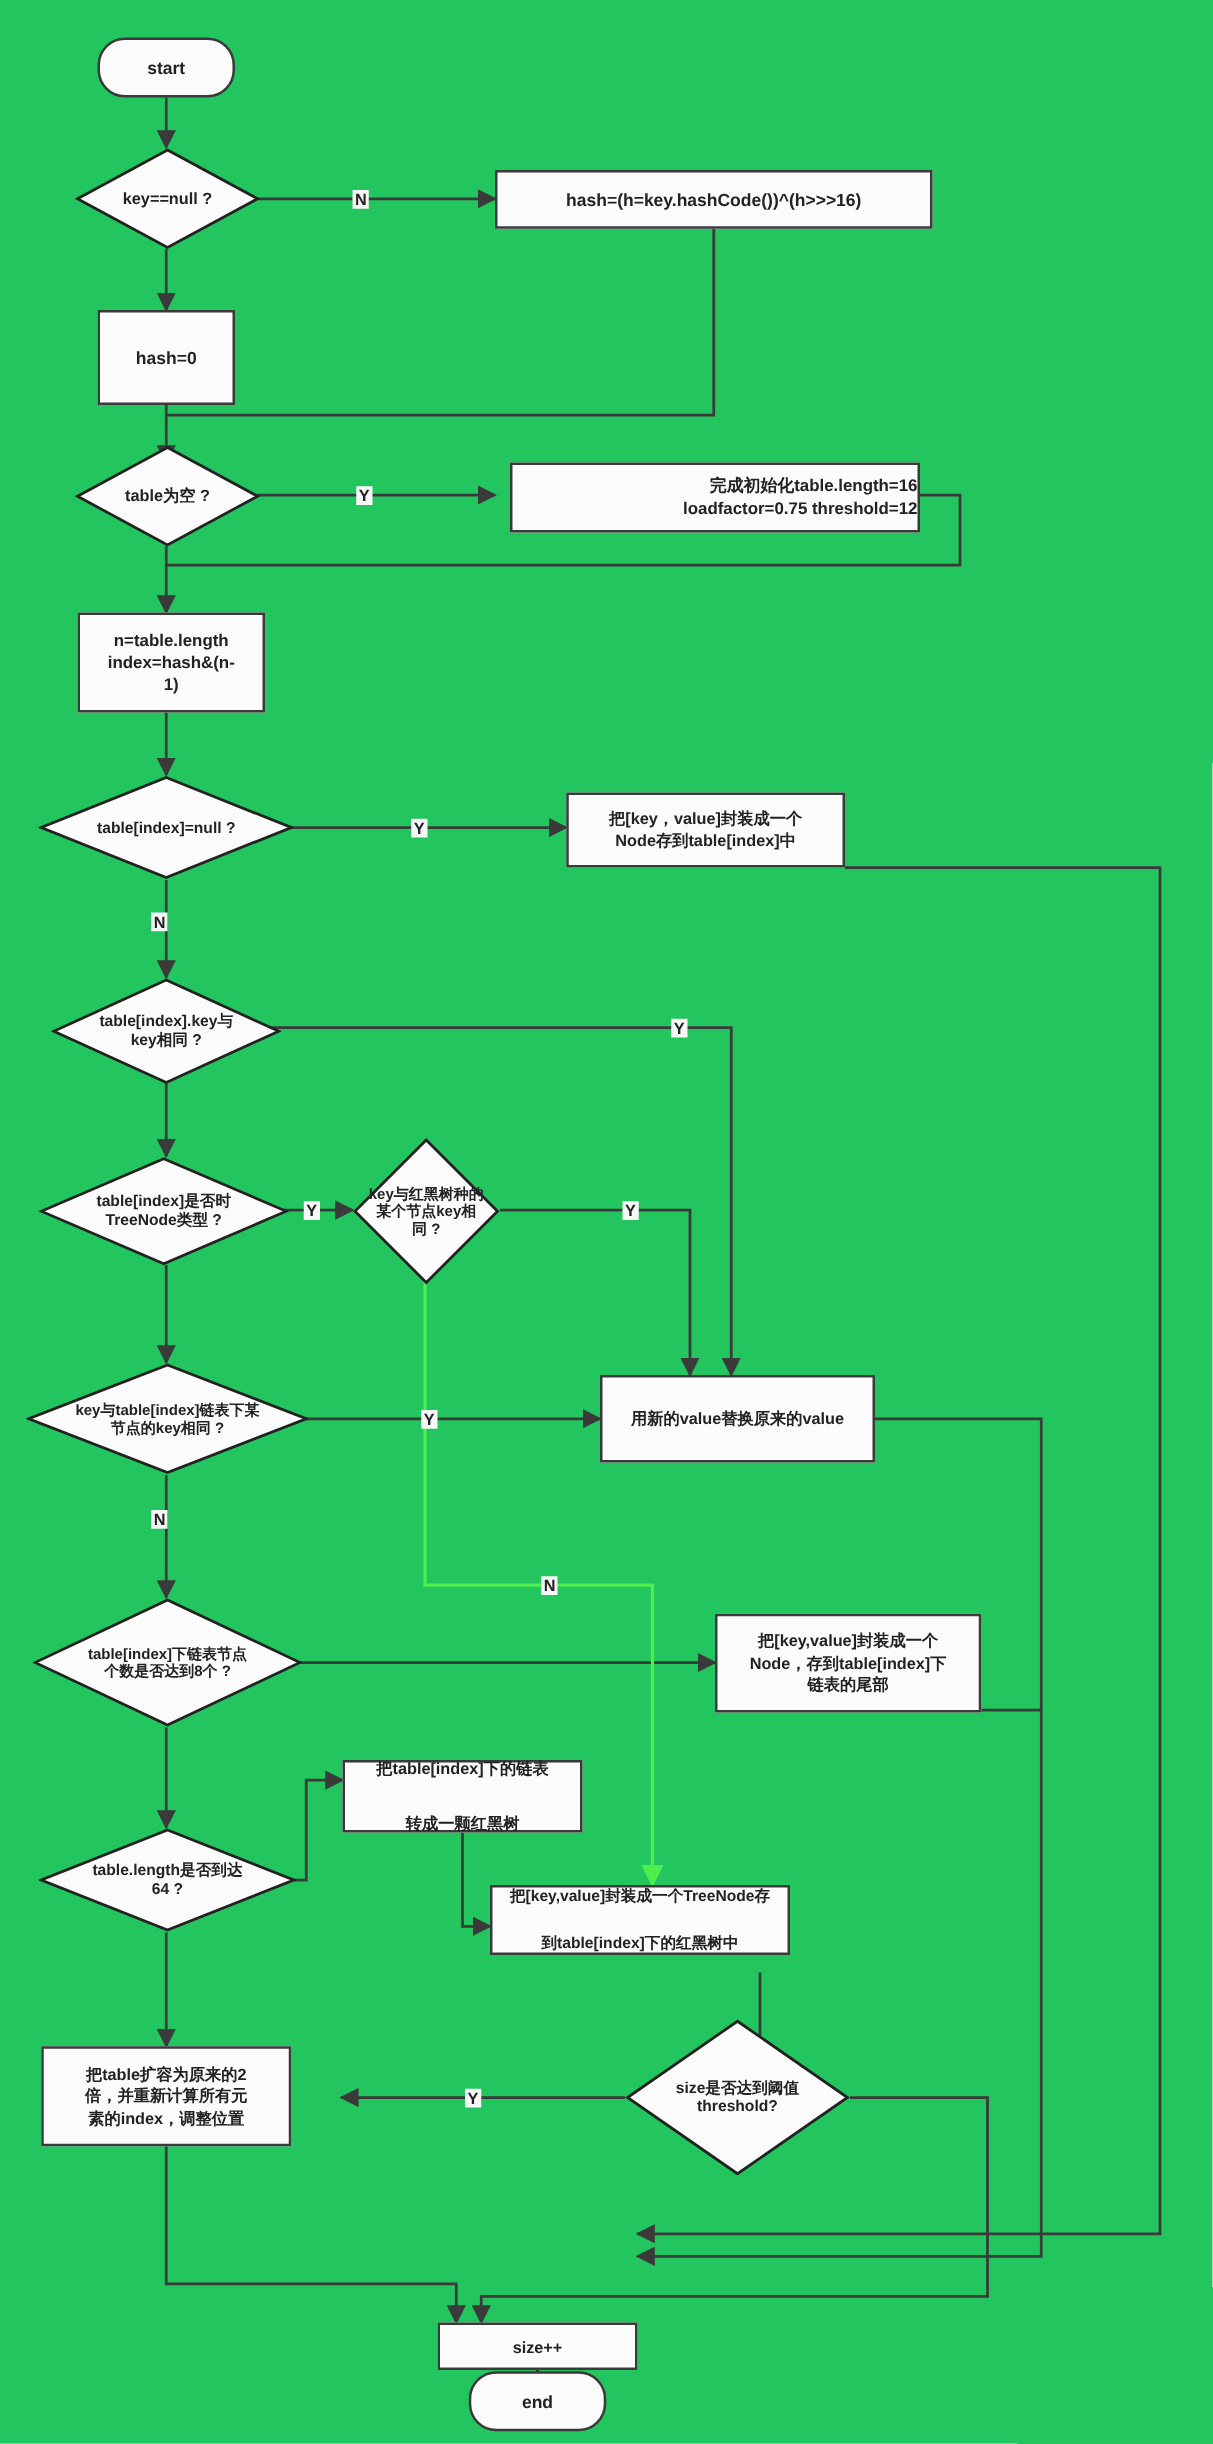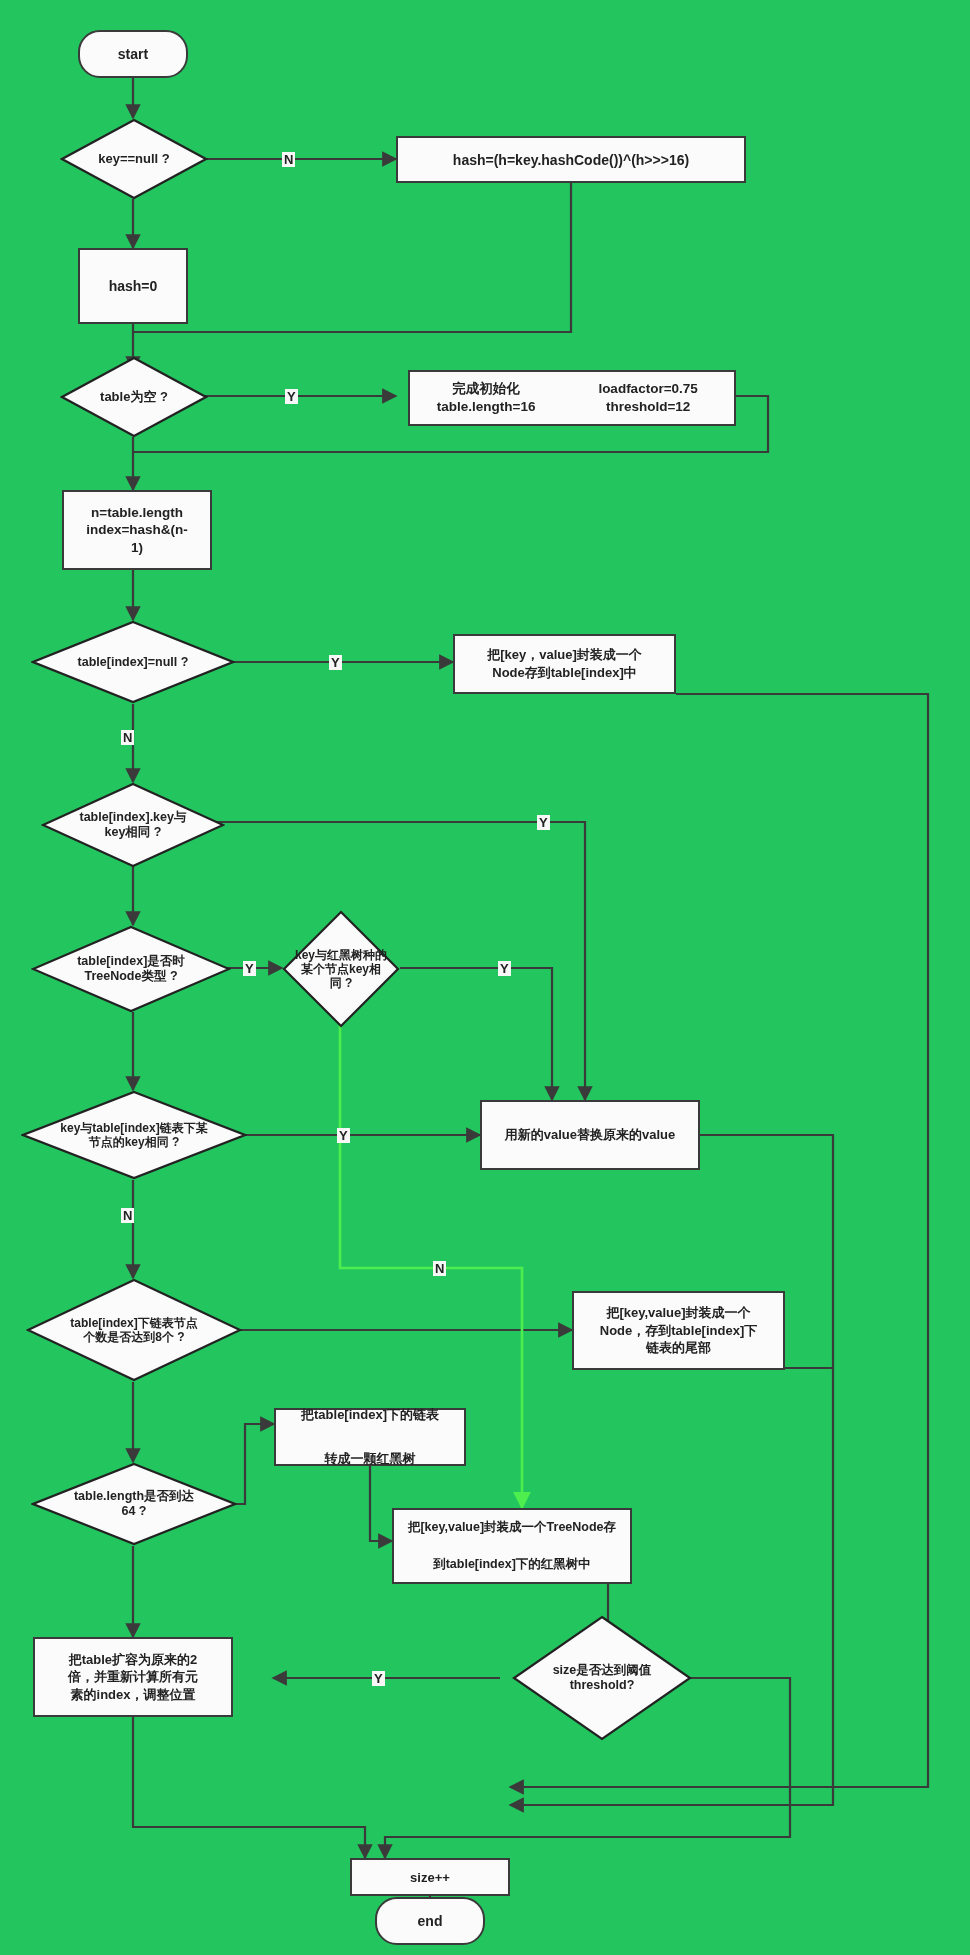--- a/index.html
+++ b/index.html
@@ -121,21 +121,21 @@
     <span>hash=0</span>
   </div>
 
   <div class="node dec" style="left:60px;top:356px;width:148px;height:82px;font-size:13px;">
     <svg viewBox="0 0 148 82" preserveAspectRatio="none">
         <polygon points="74,2 146,41 74,80 2,41" fill="#fbfbfb" stroke="#222" stroke-width="2.2"></polygon>
       </svg>
     <span class="dtxt">table为空 ?</span>
   </div>
 
-  <div class="node proc" style="left:408px;top:370px;width:328px;height:56px;font-size:13.5px;flex-direction:row;line-height:1.35;">
+  <div class="node proc" style="left:408px;top:370px;width:328px;height:56px;font-size:13.5px;flex-direction:column;line-height:1.35;align-items:flex-end;">
     <span>完成初始化table.length=16</span>
     <span>loadfactor=0.75  threshold=12</span>
   </div>
 
   <div class="node proc" style="left:62px;top:490px;width:150px;height:80px;font-size:13.5px;flex-direction:column;line-height:1.3;">
     <span>n=table.length</span>
     <span>index=hash&amp;(n-</span>
     <span>1)</span>
   </div>
 
@@ -220,32 +220,32 @@
   <div class="node dec" style="left:31px;top:1462px;width:206px;height:84px;font-size:12.5px;">
     <svg viewBox="0 0 206 84" preserveAspectRatio="none">
         <polygon points="103,2 204,42 103,82 2,42" fill="#fbfbfb" stroke="#222" stroke-width="2.2"></polygon>
       </svg>
     <span class="dtxt">
       <span>table.length是否到达</span><br>
       <span>64 ?</span>
     </span>
   </div>
 
-  <div class="node proc" style="left:392px;top:1508px;width:240px;height:76px;font-size:12.5px;flex-direction:column;line-height:1.35;gap:20px;">
+  <div class="node proc" style="left:392px;top:1508px;width:240px;height:56px;font-size:12.5px;flex-direction:column;line-height:1.35;gap:20px;">
     <span>把[key,value]封装成一个TreeNode存</span>
     <span>到table[index]下的红黑树中</span>
   </div>
 
   <div class="node proc" style="left:33px;top:1637px;width:200px;height:80px;font-size:13px;flex-direction:column;line-height:1.35;">
     <span>把table扩容为原来的2</span>
     <span>倍，并重新计算所有元</span>
     <span>素的index，调整位置</span>
   </div>
 
-  <div class="node dec" style="left:512px;top:1615px;width:180px;height:126px;font-size:12.5px;">
+  <div class="node dec" style="left:500px;top:1615px;width:180px;height:126px;font-size:12.5px;">
     <svg viewBox="0 0 180 126" preserveAspectRatio="none">
         <polygon points="90,2 178,63 90,124 2,63" fill="#fbfbfb" stroke="#222" stroke-width="2.2"></polygon>
       </svg>
     <span class="dtxt">
       <span>size是否达到阈值</span><br>
       <span>threshold?</span>
     </span>
   </div>
 
   <div class="node proc" style="left:350px;top:1858px;width:160px;height:38px;font-size:13px;">

